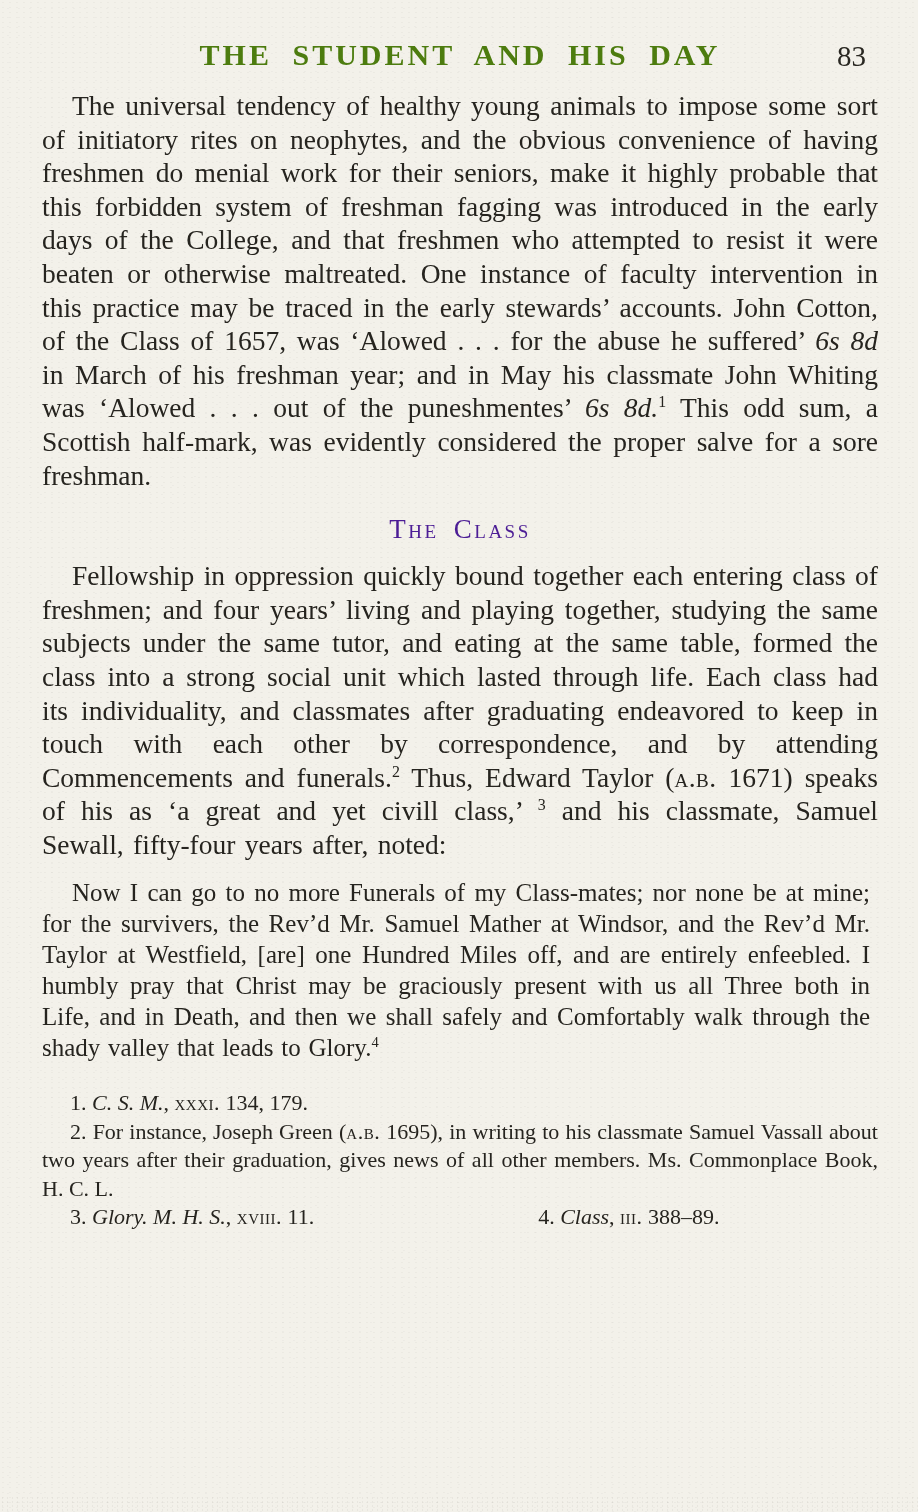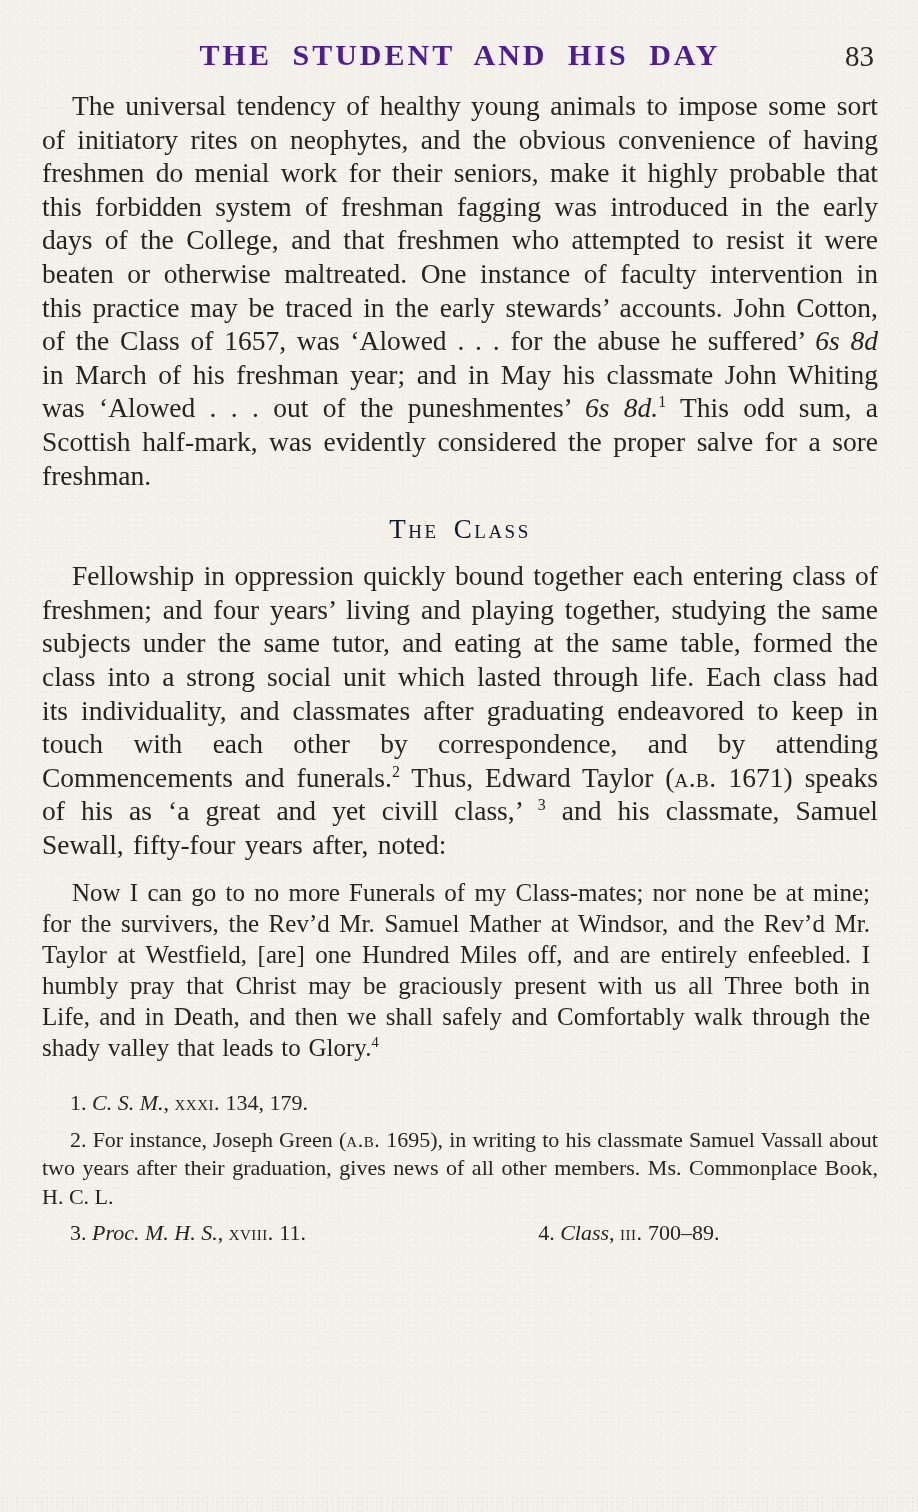--- a/index.html
+++ b/index.html
@@ -28,25 +28,25 @@
     margin-top: 12px;
     height: 42px;
   }
   .running-head {
     margin: 0;
     text-align: center;
     font-size: 30px;
     font-weight: bold;
     letter-spacing: 3px;
     word-spacing: 10px;
-    color: #4c1d95;
+    color: #4d7c0f;
   }
   .page-number {
     position: absolute;
-    right: 4px; top: 2px;
+    right: 12px; top: 2px;
     font-size: 29px;
     color: #2a2822;
   }
   .para {
     margin: 0;
     font-size: 27.5px;
     line-height: 33.6px;
     text-align: justify;
     text-align-last: left;
     text-indent: 30px;
@@ -55,35 +55,35 @@
   .para.first { margin-top: 9px; }
   .para.last-cut { text-align-last: justify; margin-top: 20px; }
   .section-heading {
     margin: 22px 0 14px 0;
     text-align: center;
     font-size: 27px;
     font-weight: normal;
     font-variant: small-caps;
     letter-spacing: 2.5px;
     word-spacing: 6px;
-    color: #0f172a;
+    color: #4c1d95;
   }
   .quote {
     margin: 16px 8px 0 0;
     font-size: 25px;
     line-height: 31px;
     text-align: justify;
     text-align-last: left;
     text-indent: 30px;
     word-spacing: 1.5px;
   }
   .footnotes {
     margin-top: 26px;
   }
-  .fn-row { display: flex; margin-top: 8px; }
+  .fn-row { display: flex; }
   .fn-row .footnote:first-child:not(:only-child) { flex: 0 0 56%; }
   .footnote {
     margin: 0;
     font-size: 22px;
     line-height: 28.5px;
     text-align: justify;
     text-align-last: left;
     text-indent: 28px;
     flex: 1 1 auto;
   }
@@ -123,19 +123,19 @@
     </div>
 
   <div class="footnotes">
       <div class="fn-row">
         <p class="footnote"><span class="run">1.  </span><span class="run-i">C. S. M.</span><span class="run">, </span><span class="run-sc">xxxi.</span><span class="run"> 134, 179.</span></p>
       </div>
       <div class="fn-row">
         <p class="footnote"><span class="run">2.  For instance, Joseph Green (</span><span class="run-sc">a.b.</span><span class="run"> 1695), in writing to his classmate Samuel Vassall about two years after their graduation, gives news of all other members.   Ms. Commonplace Book, H. C. L.</span></p>
       </div>
       <div class="fn-row">
-        <p class="footnote"><span class="run">3.  </span><span class="run-i">Proc. M. H. S.</span><span class="run">, </span><span class="run-sc">xviii.</span><span class="run"> 11.</span></p>
-        <p class="footnote"><span class="run">4.  </span><span class="run-i">Class</span><span class="run">, </span><span class="run-sc">iii.</span><span class="run"> 700–89.</span></p>
+        <p class="footnote"><span class="run">3.  </span><span class="run-i">Glory. M. H. S.</span><span class="run">, </span><span class="run-sc">xviii.</span><span class="run"> 11.</span></p>
+        <p class="footnote"><span class="run">4.  </span><span class="run-i">Class</span><span class="run">, </span><span class="run-sc">iii.</span><span class="run"> 388–89.</span></p>
       </div>
     </div>
 </div>
 
 <div class="bottom-edge"></div>
 
 </body></html>

